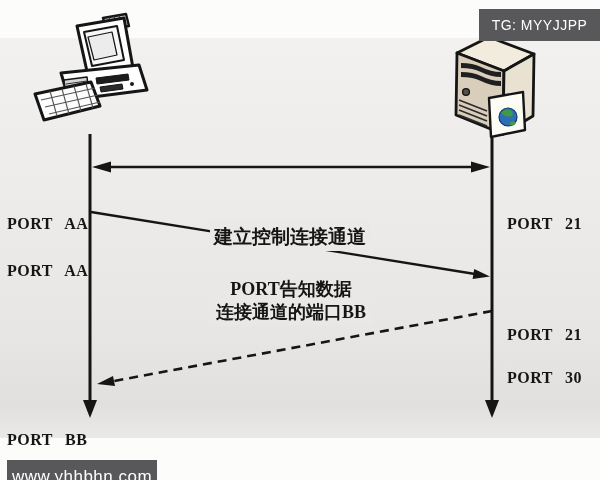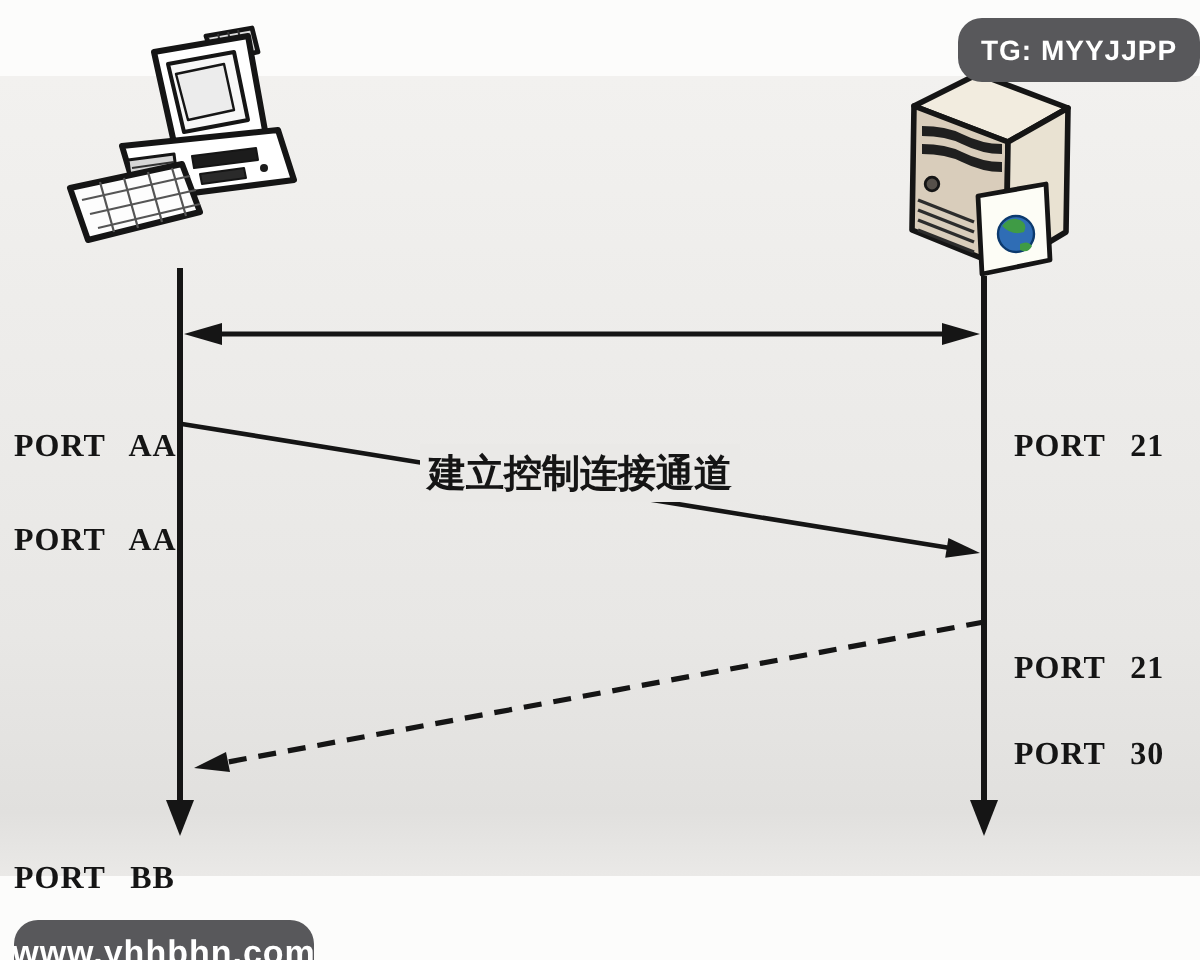--- a/index.html
+++ b/index.html
@@ -11,24 +11,23 @@
   }
   .canvas{
     position:absolute;left:0;top:38px;width:600px;height:400px;
     background:linear-gradient(180deg,#f2f1ef 0%,#edecea 35%,#e8e7e5 70%,#e1e0de 92%,#eae9e7 100%);
   }
   .artwork{position:absolute;left:0;top:0;width:600px;height:480px;}
   .badge{
     position:absolute;
     background:#58585b;color:#ffffff;
     font-family:"Liberation Sans","DejaVu Sans",sans-serif;
-    font-weight:bold;
+    font-weight:normal;
     display:flex;align-items:center;justify-content:center;
     letter-spacing:0.5px;
-    border-radius:12px;
   }
   .badge-top{left:479px;top:9px;width:121px;height:32px;font-size:14px;}
   .badge-bottom{left:7px;top:460px;width:150px;height:33px;font-size:17px;}
   .port-label{
     position:absolute;
     font-size:16px;font-weight:600;line-height:18px;
     letter-spacing:0.5px;word-spacing:8px;white-space:nowrap;
   }
   .pl-left{left:7px;text-align:right;}
   .pl-right{left:507px;}
@@ -138,16 +137,20 @@
   </svg>
 
   <div class="port-label pl-left pl-l0">PORT AA</div>
   <div class="port-label pl-left pl-l1">PORT AA</div>
   <div class="port-label pl-left pl-l2">PORT BB</div>
   <div class="port-label pl-right pl-r0">PORT 21</div>
   <div class="port-label pl-right pl-r1">PORT 21</div>
   <div class="port-label pl-right pl-r2">PORT 30</div>
 
   <div class="msg msg-handshake-2">建立控制连接通道</div>
+  <div class="msg msg-notify">
+    <div>PORT告知数据</div>
+    <div>连接通道的端口BB</div>
+  </div>
 </div>
 
 <div class="badge badge-top">TG: MYYJJPP</div>
 <div class="badge badge-bottom">www.yhhbhn.com</div>
 
 </body></html>

